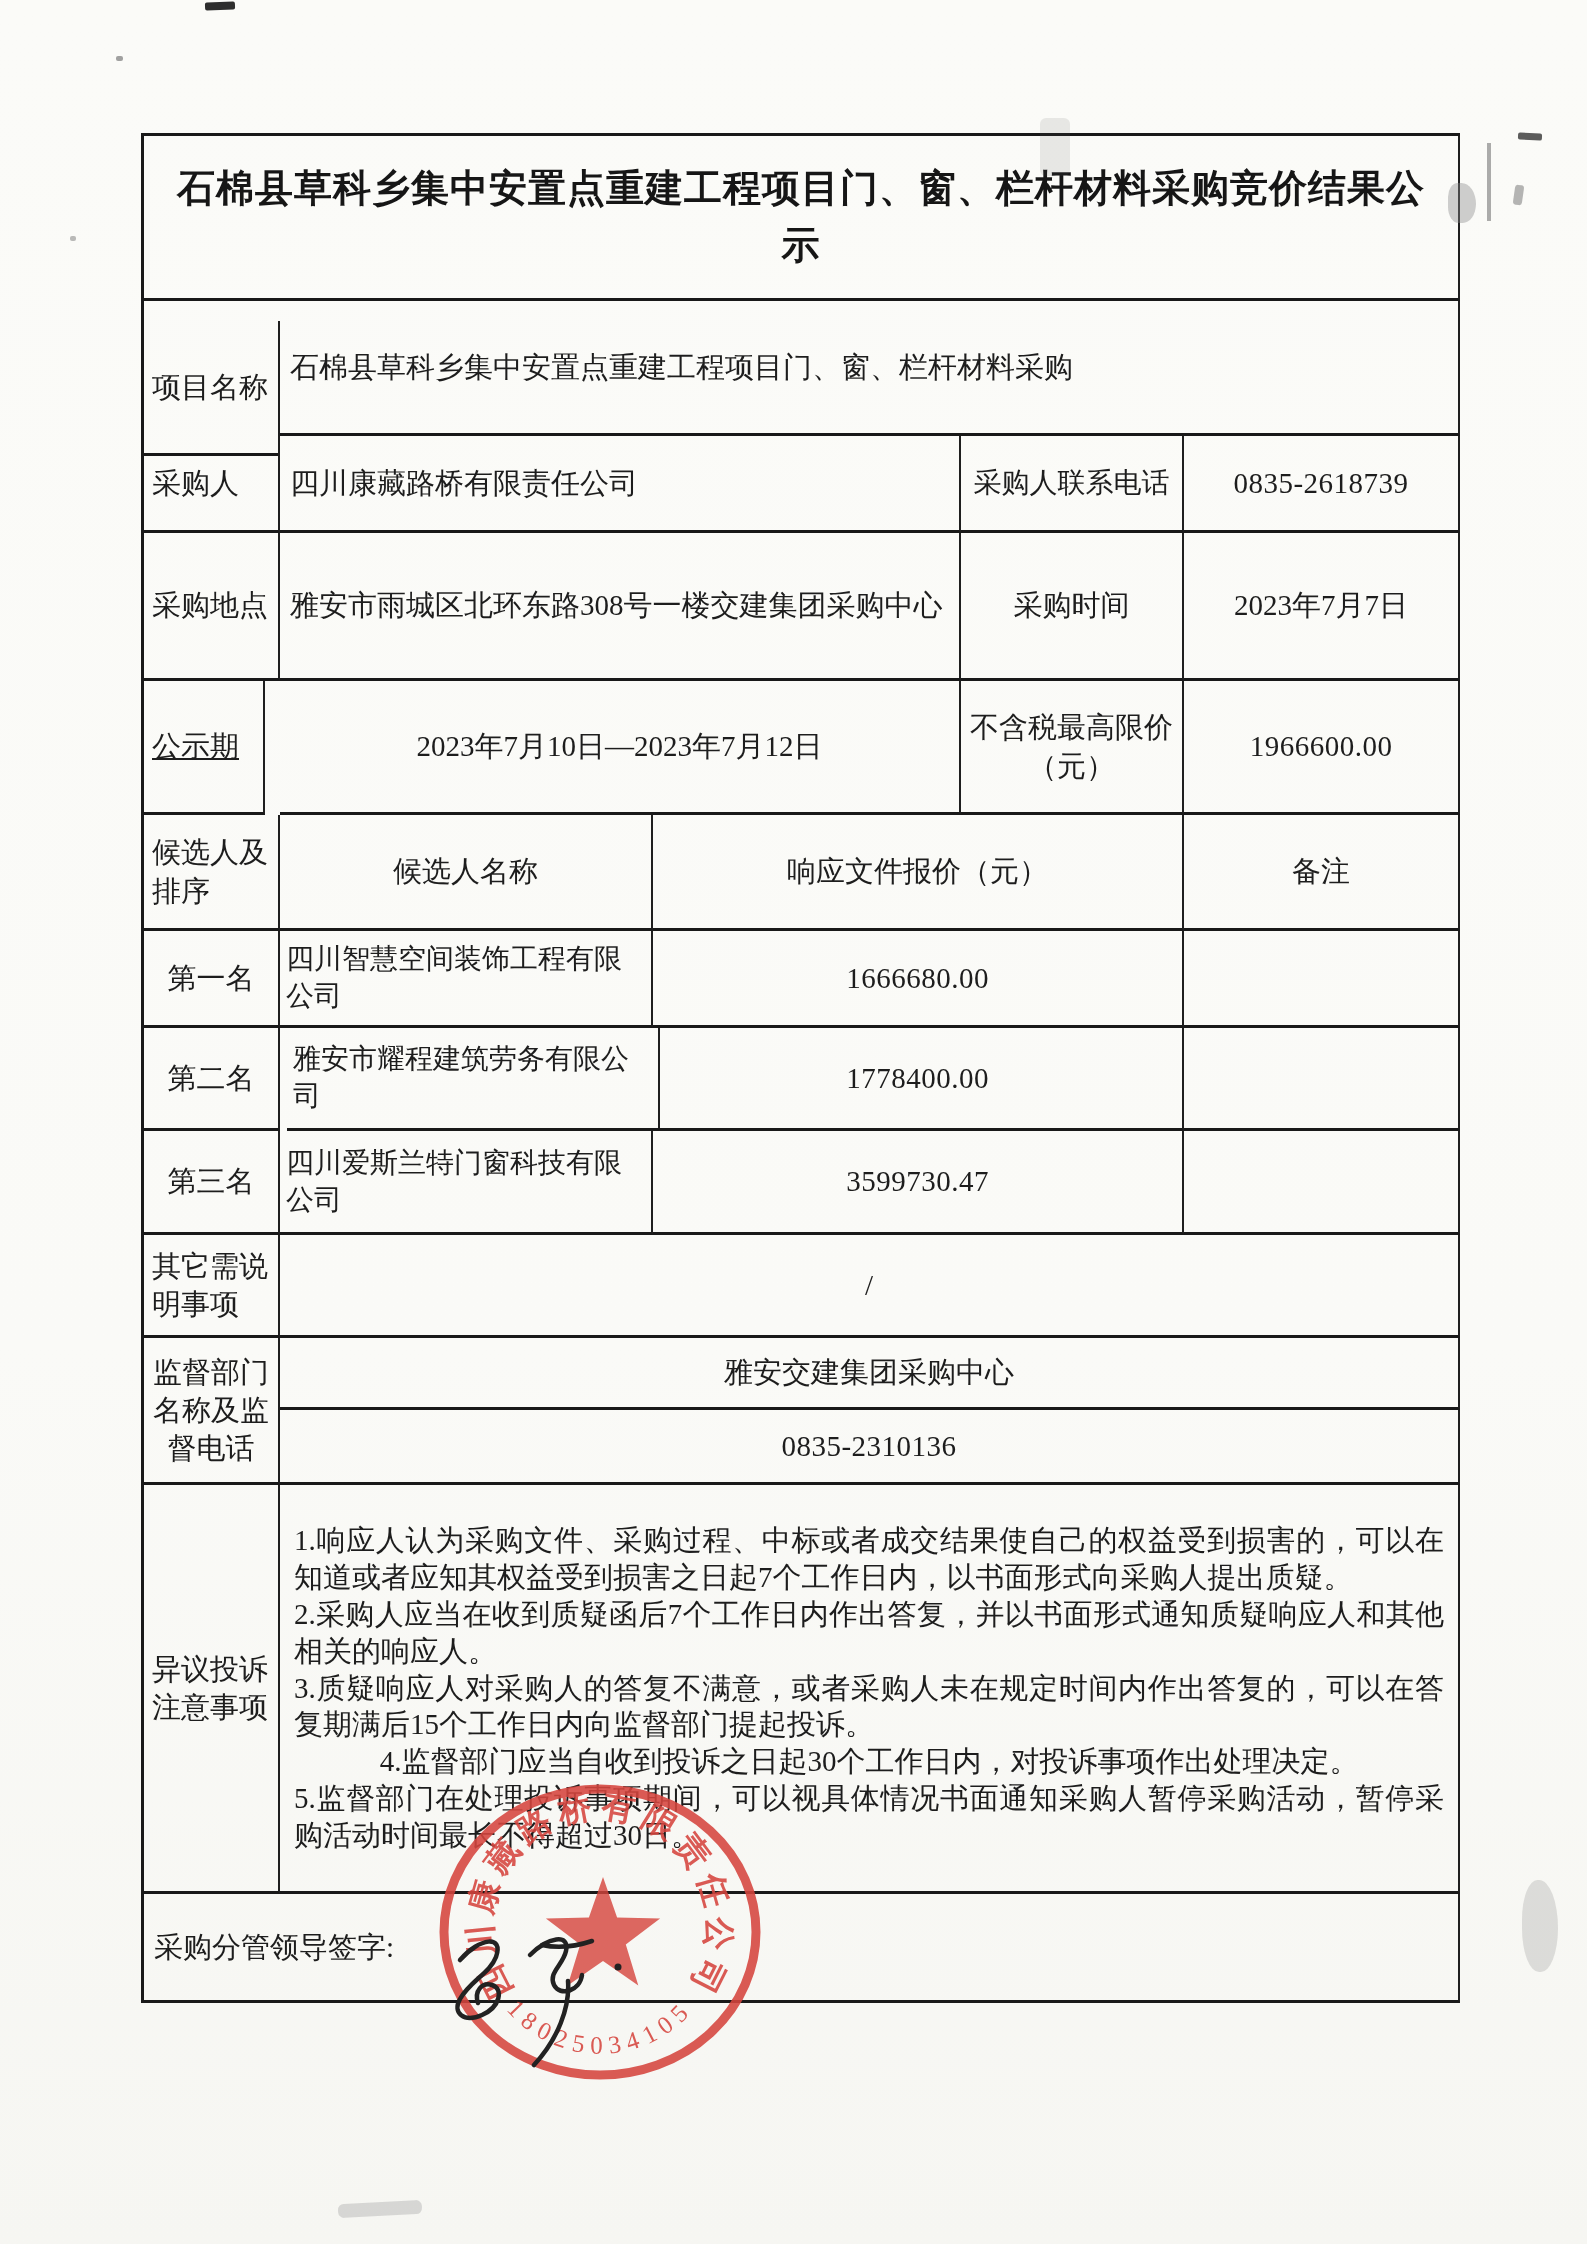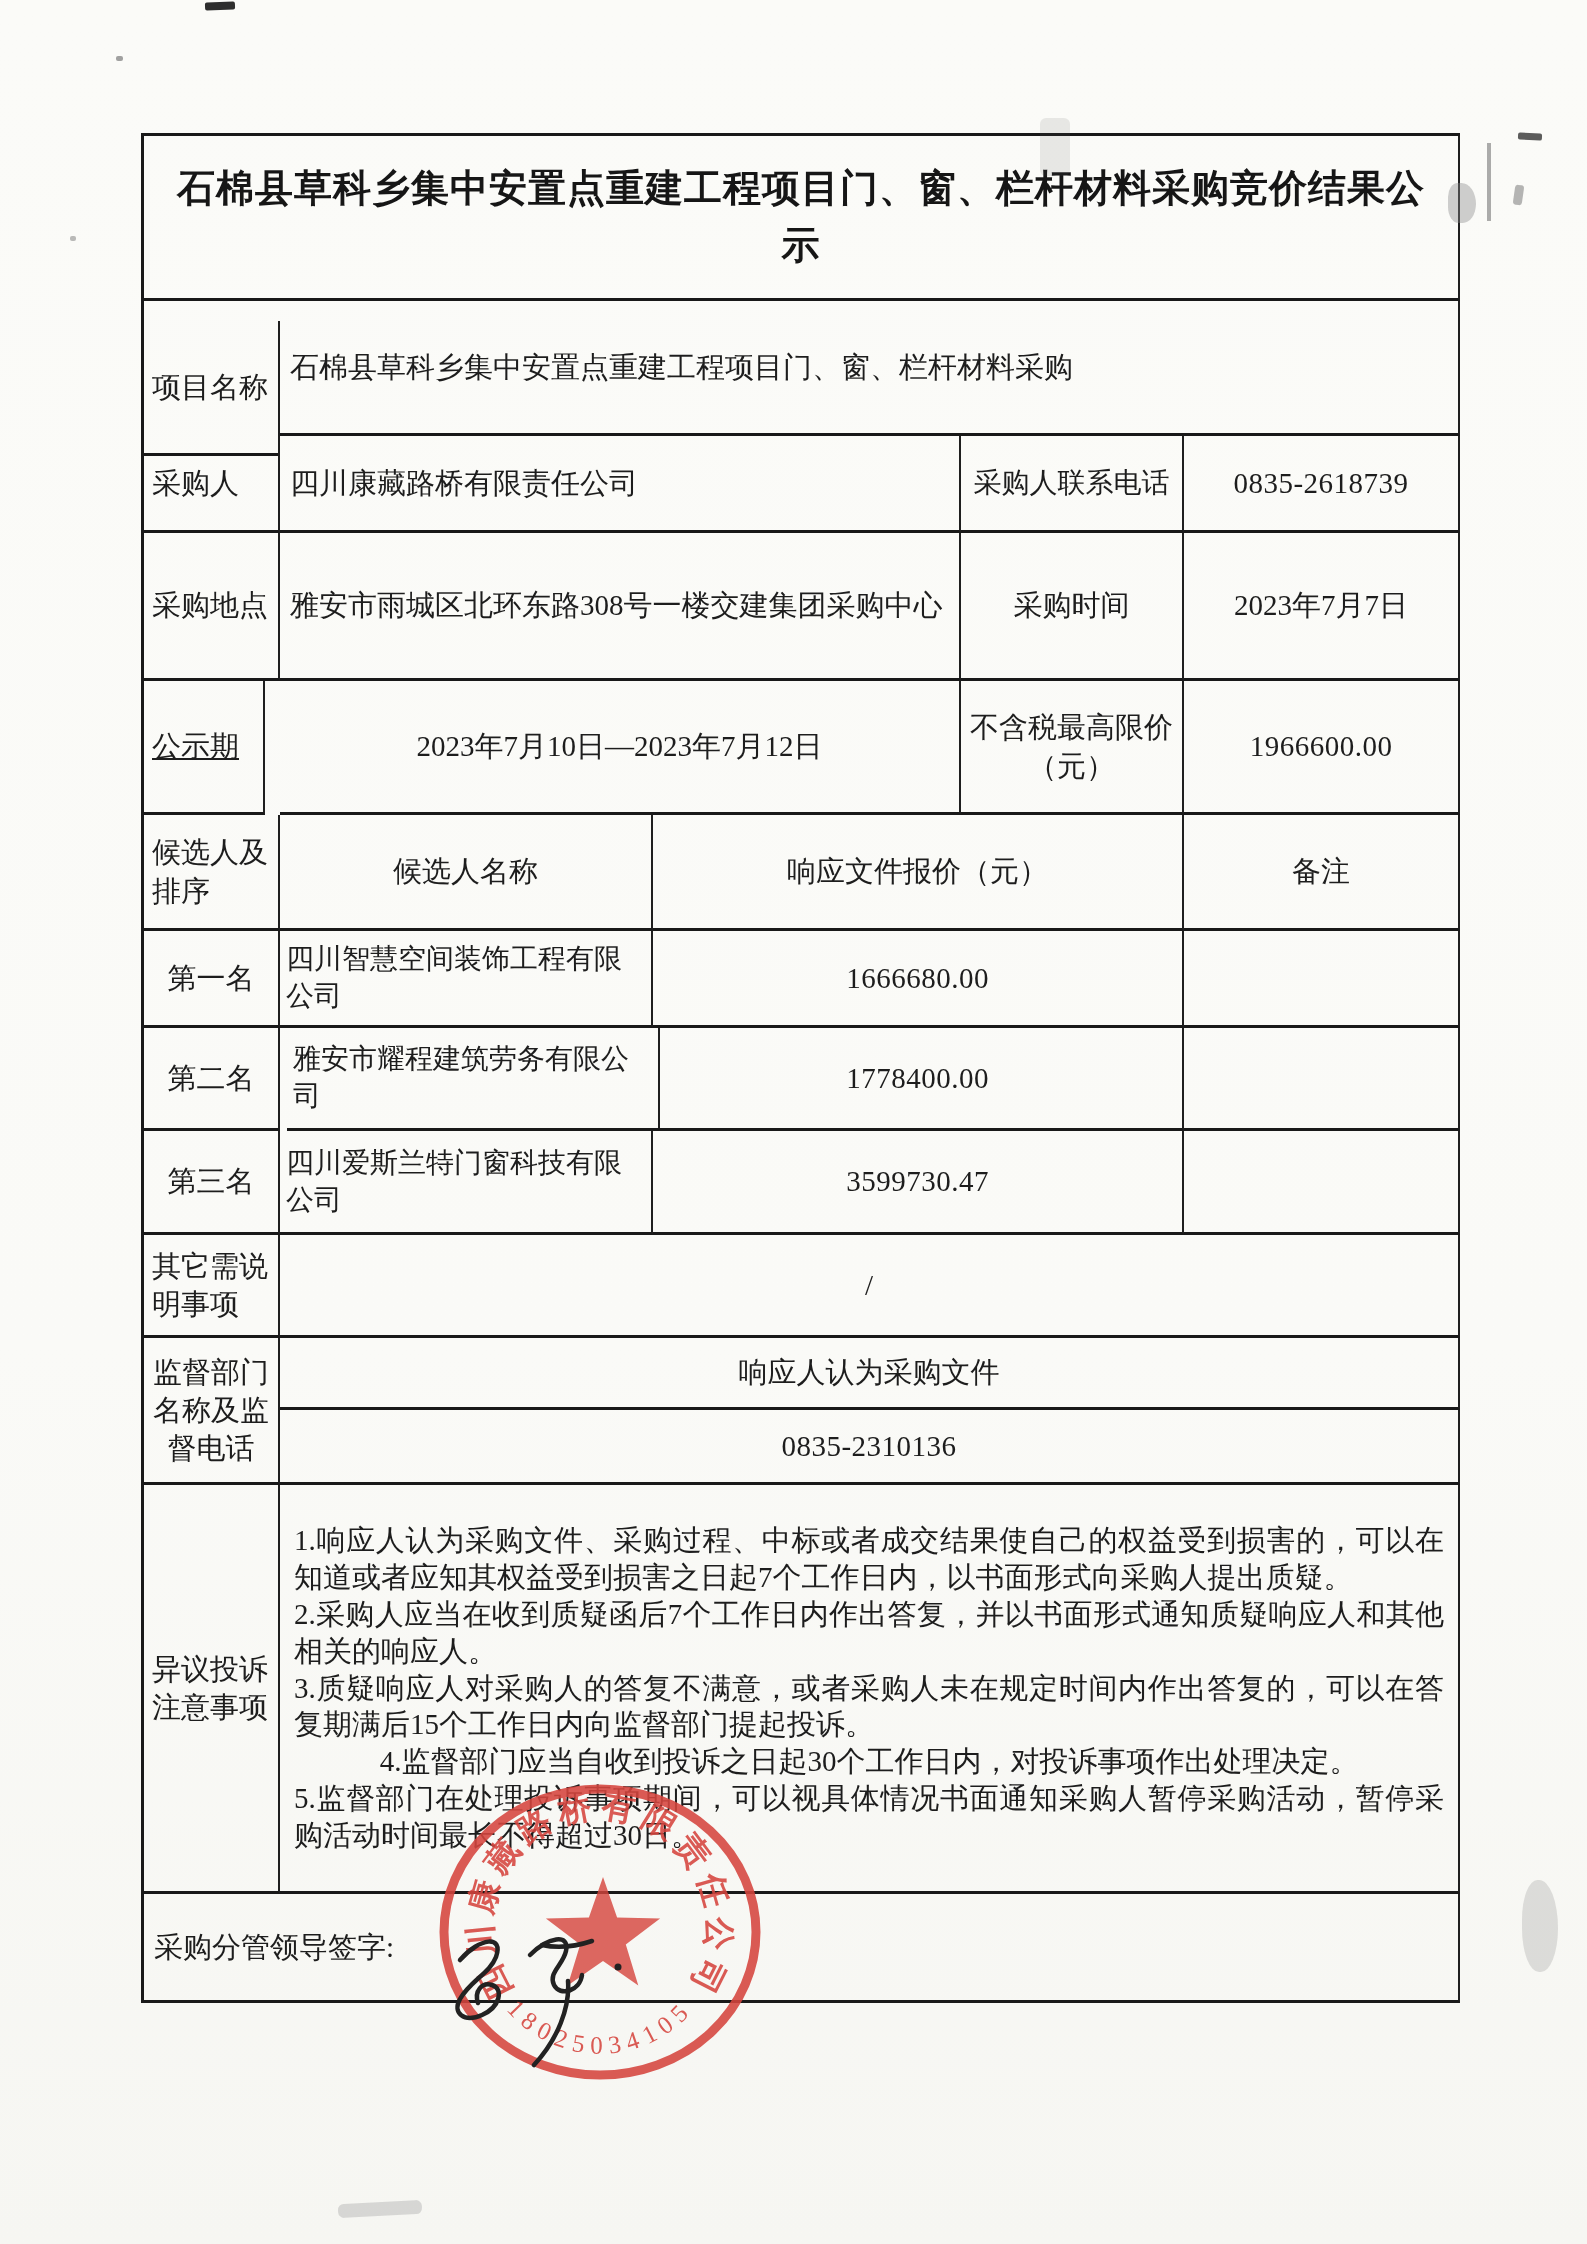--- a/index.html
+++ b/index.html
@@ -73,21 +73,21 @@
 
     <div class="cell ctr" style="left:0;top:995px;width:136px;height:104px;">第三名</div>
     <div class="cell namecell" style="left:136px;top:995px;width:373px;height:104px;">四川爱斯兰特门窗科技有限公司</div>
     <div class="cell ctr num" style="left:509px;top:995px;width:531px;height:104px;">3599730.47</div>
     <div class="cell" style="left:1040px;top:995px;width:276px;height:104px;"></div>
 
     <div class="cell lab" style="left:0;top:1099px;width:136px;height:103px;">其它需说明事项</div>
     <div class="cell ctr" style="left:136px;top:1099px;width:1180px;height:103px;">/</div>
 
     <div class="cell labc" style="left:0;top:1202px;width:136px;height:147px;">监督部门名称及监督电话</div>
-    <div class="cell ctr" style="left:136px;top:1202px;width:1180px;height:72px;">响应人认为采购文件</div>
+    <div class="cell ctr" style="left:136px;top:1202px;width:1180px;height:72px;">雅安交建集团采购中心</div>
     <div class="cell ctr num" style="left:136px;top:1274px;width:1180px;height:75px;">0835-2310136</div>
 
     <div class="cell lab" style="left:0;top:1349px;width:136px;height:409px;">异议投诉注意事项</div>
     <div class="cell objtext" style="left:136px;top:1349px;width:1180px;height:409px;">
       <div class="obj-item">1.响应人认为采购文件、采购过程、中标或者成交结果使自己的权益受到损害的，可以在知道或者应知其权益受到损害之日起7个工作日内，以书面形式向采购人提出质疑。</div>
       <div class="obj-item">2.采购人应当在收到质疑函后7个工作日内作出答复，并以书面形式通知质疑响应人和其他相关的响应人。</div>
       <div class="obj-item">3.质疑响应人对采购人的答复不满意，或者采购人未在规定时间内作出答复的，可以在答复期满后15个工作日内向监督部门提起投诉。</div>
       <div class="obj-item">4.监督部门应当自收到投诉之日起30个工作日内，对投诉事项作出处理决定。</div>
       <div class="obj-item">5.监督部门在处理投诉事项期间，可以视具体情况书面通知采购人暂停采购活动，暂停采购活动时间最长不得超过30日。</div>
     </div>

